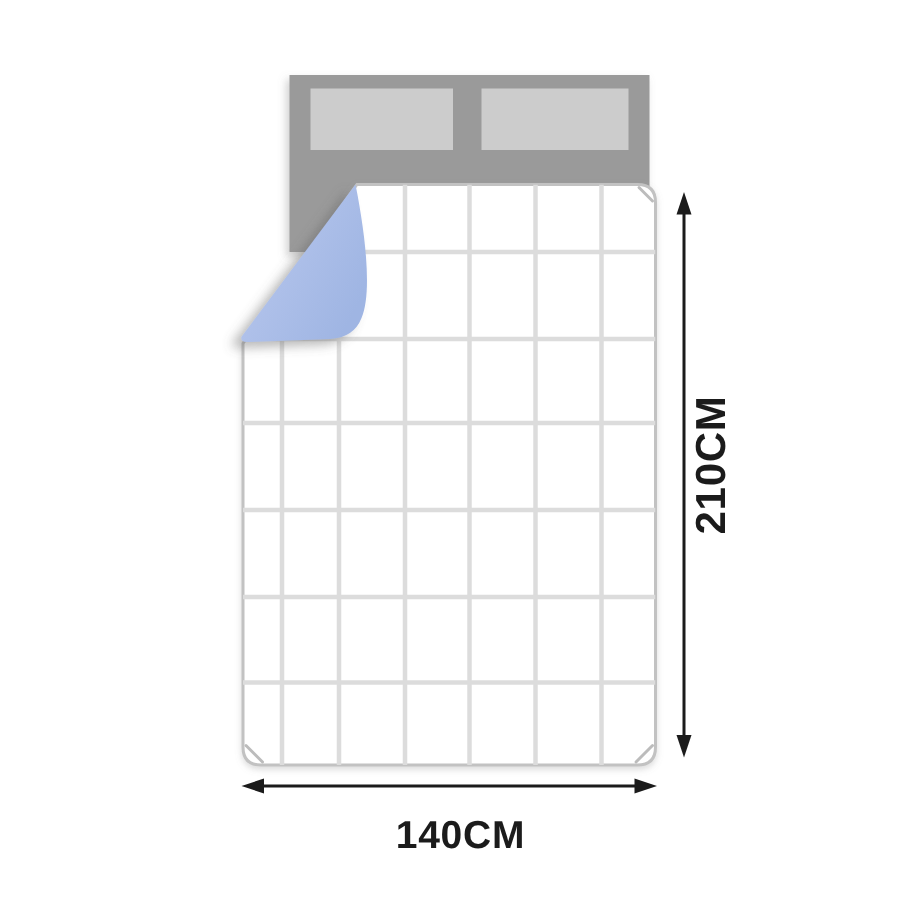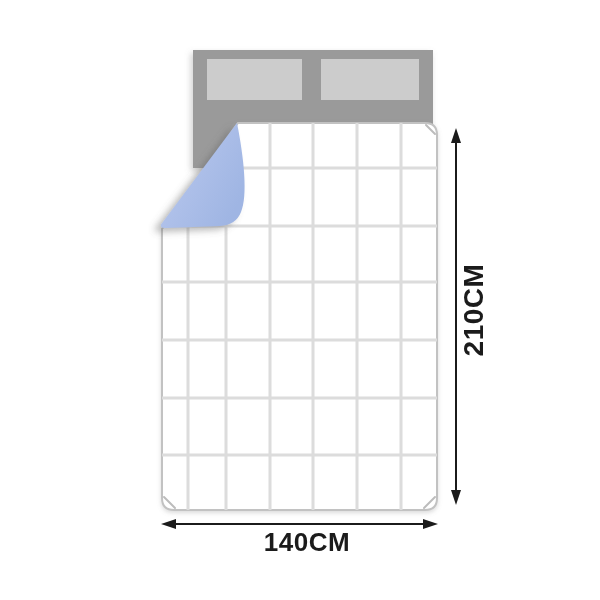--- a/index.html
+++ b/index.html
@@ -24,21 +24,21 @@
     position: absolute;
     color: #1b1b1b;
     font-weight: 700;
     letter-spacing: 0.5px;
     white-space: nowrap;
     text-align: center;
     user-select: none;
   }
   .dim-label.width {
     left: 197px;
-    top: 527px;
+    top: 541px;
     width: 220px;
     font-size: 26px;
     line-height: 30px;
   }
   .dim-label.height {
     left: 409px;
     top: 295px;
     width: 130px;
     height: 30px;
     line-height: 30px;

